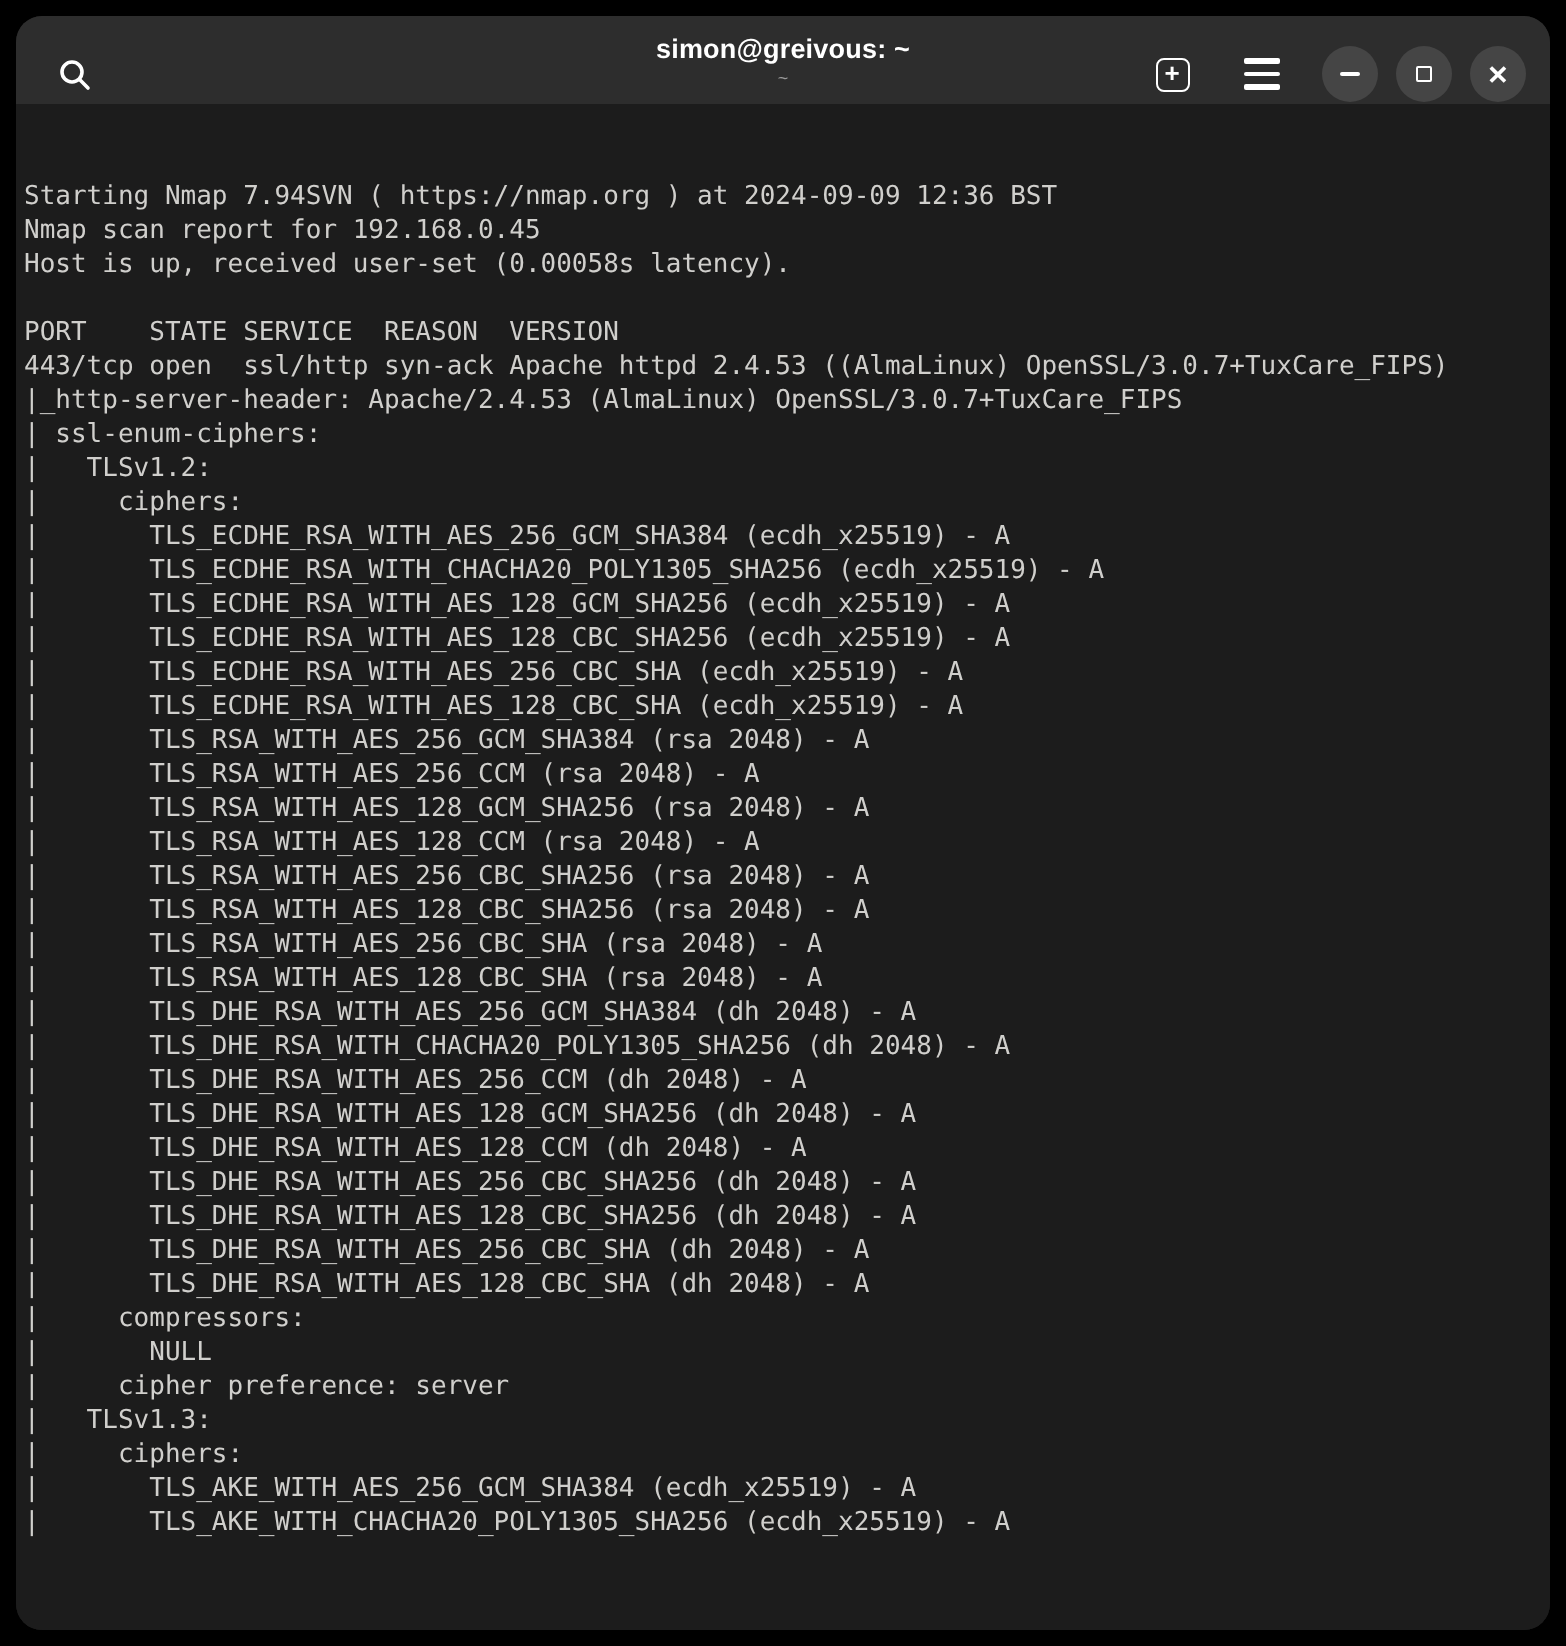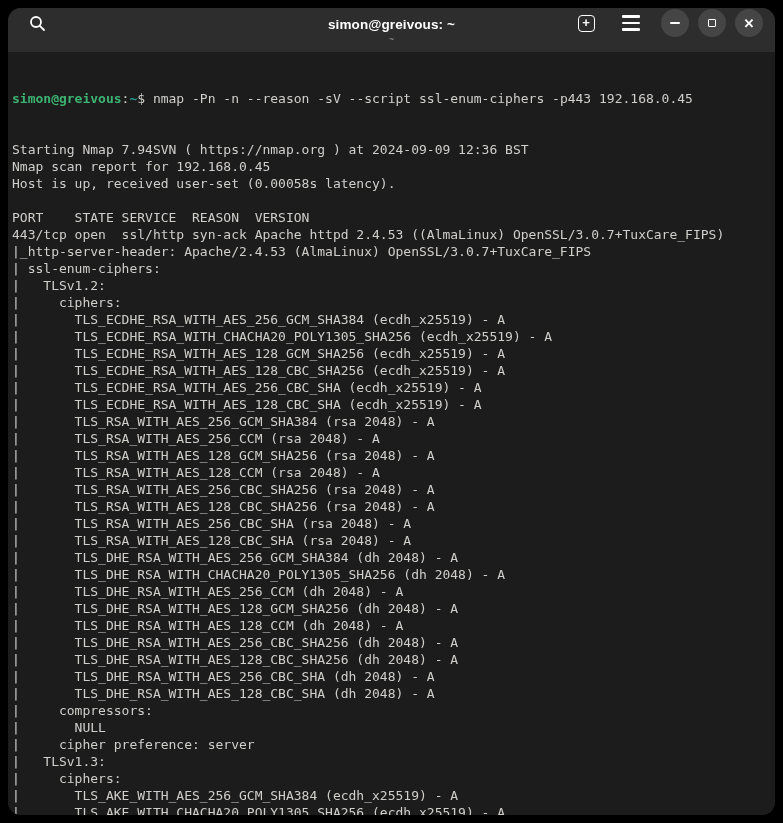--- a/index.html
+++ b/index.html
@@ -15,21 +15,21 @@
     overflow: hidden;
     box-shadow: 0 2px 12px rgba(0,0,0,.8);
   }
 
   
   .titlebar {
     position: relative;
     height: 44px;
     background: #2d2d2d;
     display: flex;
-    align-items: flex-start;
+    align-items: flex-end;
   }
   .title-wrap {
     position: absolute;
     left: 0; right: 0; top: 0; bottom: 0;
     display: flex;
     flex-direction: column;
     align-items: center;
     justify-content: center;
     pointer-events: none;
   }
@@ -136,17 +136,16 @@
       <div class="circle-btn">
         <div class="glyph-max"></div>
       </div>
       <div class="circle-btn">
         <div class="glyph-close">✕</div>
       </div>
     </div>
   </div>
 
   <div class="terminal">
-    <div class="tline"><span class="prompt-user">simon@greivous</span><span class="prompt-colon">:</span><span class="prompt-path">~</span><span class="prompt-rest">$ </span><span class="prompt-rest">nmap -Pn -n --reason -sV --script ssl-enum-ciphers -p443 192.168.0.45</span></div>
     <div><div class="tline">Starting Nmap 7.94SVN ( https://nmap.org ) at 2024-09-09 12:36 BST</div><div class="tline">Nmap scan report for 192.168.0.45</div><div class="tline">Host is up, received user-set (0.00058s latency).</div><div class="tline"> </div><div class="tline">PORT    STATE SERVICE  REASON  VERSION</div><div class="tline">443/tcp open  ssl/http syn-ack Apache httpd 2.4.53 ((AlmaLinux) OpenSSL/3.0.7+TuxCare_FIPS)</div><div class="tline">|_http-server-header: Apache/2.4.53 (AlmaLinux) OpenSSL/3.0.7+TuxCare_FIPS</div><div class="tline">| ssl-enum-ciphers:</div><div class="tline">|   TLSv1.2:</div><div class="tline">|     ciphers:</div><div class="tline">|       TLS_ECDHE_RSA_WITH_AES_256_GCM_SHA384 (ecdh_x25519) - A</div><div class="tline">|       TLS_ECDHE_RSA_WITH_CHACHA20_POLY1305_SHA256 (ecdh_x25519) - A</div><div class="tline">|       TLS_ECDHE_RSA_WITH_AES_128_GCM_SHA256 (ecdh_x25519) - A</div><div class="tline">|       TLS_ECDHE_RSA_WITH_AES_128_CBC_SHA256 (ecdh_x25519) - A</div><div class="tline">|       TLS_ECDHE_RSA_WITH_AES_256_CBC_SHA (ecdh_x25519) - A</div><div class="tline">|       TLS_ECDHE_RSA_WITH_AES_128_CBC_SHA (ecdh_x25519) - A</div><div class="tline">|       TLS_RSA_WITH_AES_256_GCM_SHA384 (rsa 2048) - A</div><div class="tline">|       TLS_RSA_WITH_AES_256_CCM (rsa 2048) - A</div><div class="tline">|       TLS_RSA_WITH_AES_128_GCM_SHA256 (rsa 2048) - A</div><div class="tline">|       TLS_RSA_WITH_AES_128_CCM (rsa 2048) - A</div><div class="tline">|       TLS_RSA_WITH_AES_256_CBC_SHA256 (rsa 2048) - A</div><div class="tline">|       TLS_RSA_WITH_AES_128_CBC_SHA256 (rsa 2048) - A</div><div class="tline">|       TLS_RSA_WITH_AES_256_CBC_SHA (rsa 2048) - A</div><div class="tline">|       TLS_RSA_WITH_AES_128_CBC_SHA (rsa 2048) - A</div><div class="tline">|       TLS_DHE_RSA_WITH_AES_256_GCM_SHA384 (dh 2048) - A</div><div class="tline">|       TLS_DHE_RSA_WITH_CHACHA20_POLY1305_SHA256 (dh 2048) - A</div><div class="tline">|       TLS_DHE_RSA_WITH_AES_256_CCM (dh 2048) - A</div><div class="tline">|       TLS_DHE_RSA_WITH_AES_128_GCM_SHA256 (dh 2048) - A</div><div class="tline">|       TLS_DHE_RSA_WITH_AES_128_CCM (dh 2048) - A</div><div class="tline">|       TLS_DHE_RSA_WITH_AES_256_CBC_SHA256 (dh 2048) - A</div><div class="tline">|       TLS_DHE_RSA_WITH_AES_128_CBC_SHA256 (dh 2048) - A</div><div class="tline">|       TLS_DHE_RSA_WITH_AES_256_CBC_SHA (dh 2048) - A</div><div class="tline">|       TLS_DHE_RSA_WITH_AES_128_CBC_SHA (dh 2048) - A</div><div class="tline">|     compressors:</div><div class="tline">|       NULL</div><div class="tline">|     cipher preference: server</div><div class="tline">|   TLSv1.3:</div><div class="tline">|     ciphers:</div><div class="tline">|       TLS_AKE_WITH_AES_256_GCM_SHA384 (ecdh_x25519) - A</div><div class="tline">|       TLS_AKE_WITH_CHACHA20_POLY1305_SHA256 (ecdh_x25519) - A</div></div>
   </div>
 
 </div>
 
 </body></html>

